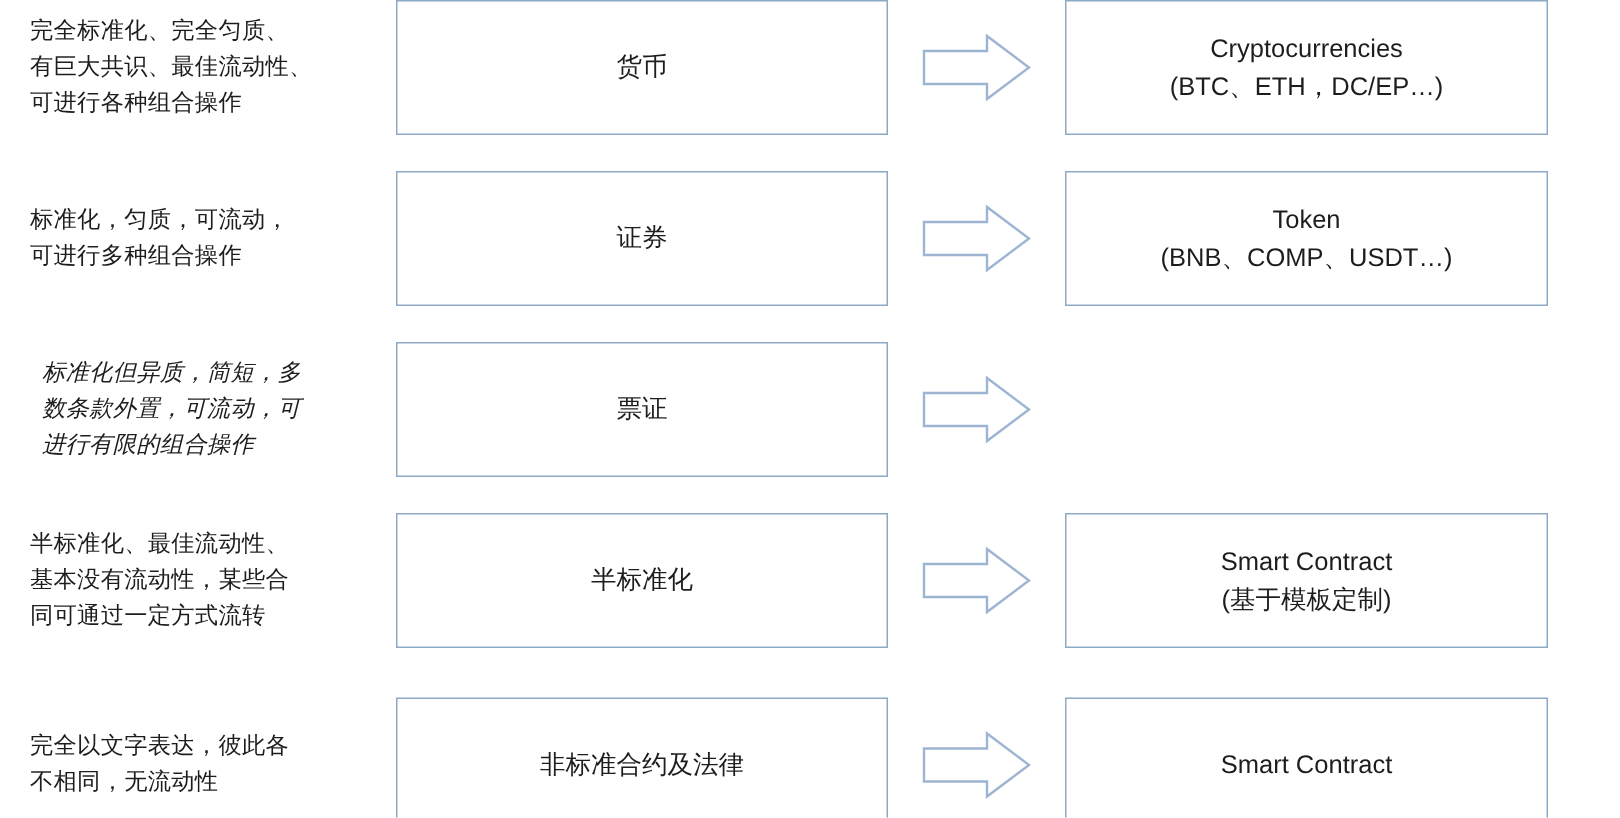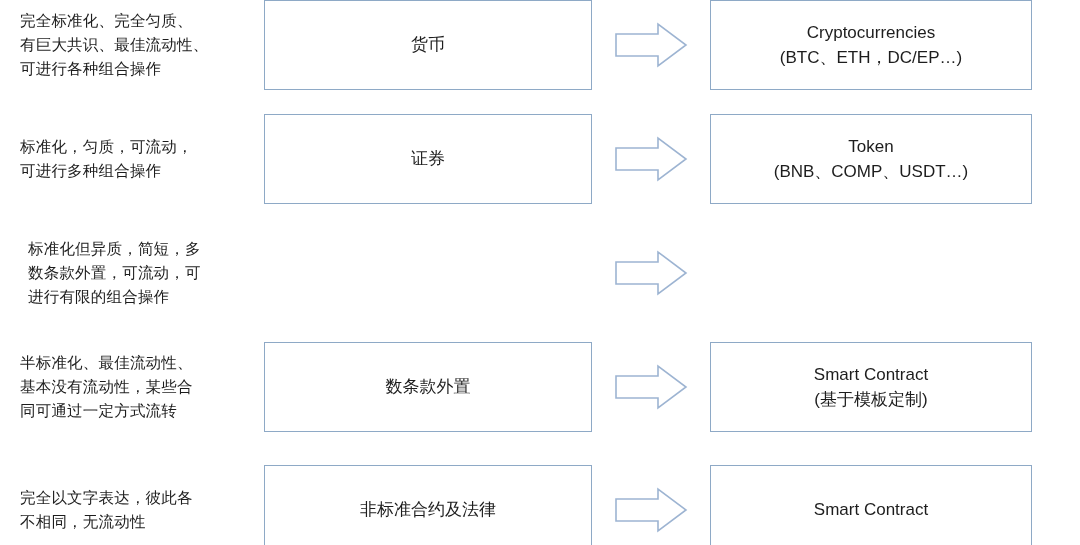--- a/index.html
+++ b/index.html
@@ -41,20 +41,21 @@
   .desc-text {
     font-size: 15.5px;
     line-height: 1.55;
     color: #1d1d1d;
     letter-spacing: 0.2px;
     text-align: left;
     white-space: pre-line;
   }
   .desc-text.indent {
     padding-left: 8px;
+    font-style: italic;
   }
   .box {
     position: absolute;
     top: 0;
     height: 90px;
     border: 1px solid #8ea9c6;
     background: #ffffff;
     box-sizing: border-box;
     display: flex;
     align-items: center;
@@ -133,35 +134,38 @@
 (BNB、COMP、USDT…)</div>
     </div>
   </div>
 
   <div class="row" style="top:228px;">
     <div class="desc-cell">
       <div class="desc-text indent">标准化但异质，简短，多
 数条款外置，可流动，可
 进行有限的组合操作</div>
     </div>
+    <div class="box box-left">
+      <div class="box-text">票证</div>
+    </div>
     <div class="arrow">
       <svg width="74" height="46" viewBox="0 0 74 46" xmlns="http://www.w3.org/2000/svg">
         <polygon points="2,12 44,12 44,2 72,23 44,44 44,34 2,34" fill="#ffffff" stroke="#9db4d2" stroke-width="1.6" stroke-linejoin="miter"></polygon>
       </svg>
     </div>
   </div>
 
   <div class="row" style="top:342px;">
     <div class="desc-cell">
       <div class="desc-text">半标准化、最佳流动性、
 基本没有流动性，某些合
 同可通过一定方式流转</div>
     </div>
     <div class="box box-left">
-      <div class="box-text">数条款外置</div>
+      <div class="box-text">半标准化</div>
     </div>
     <div class="arrow">
       <svg width="74" height="46" viewBox="0 0 74 46" xmlns="http://www.w3.org/2000/svg">
         <polygon points="2,12 44,12 44,2 72,23 44,44 44,34 2,34" fill="#ffffff" stroke="#9db4d2" stroke-width="1.6" stroke-linejoin="miter"></polygon>
       </svg>
     </div>
     <div class="box box-right">
       <div class="box-text">Smart Contract
 (基于模板定制)</div>
     </div>

